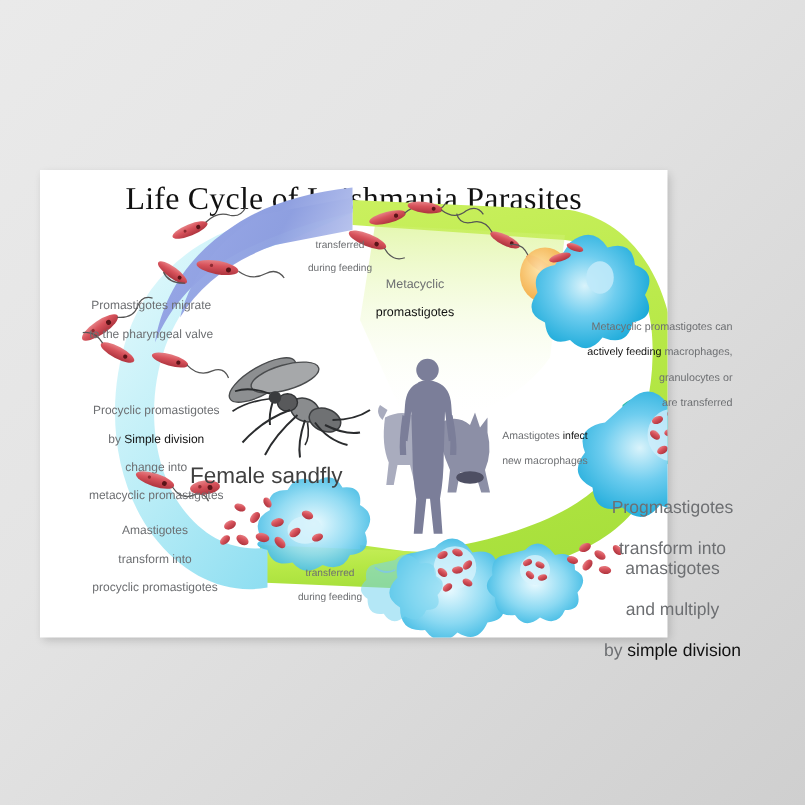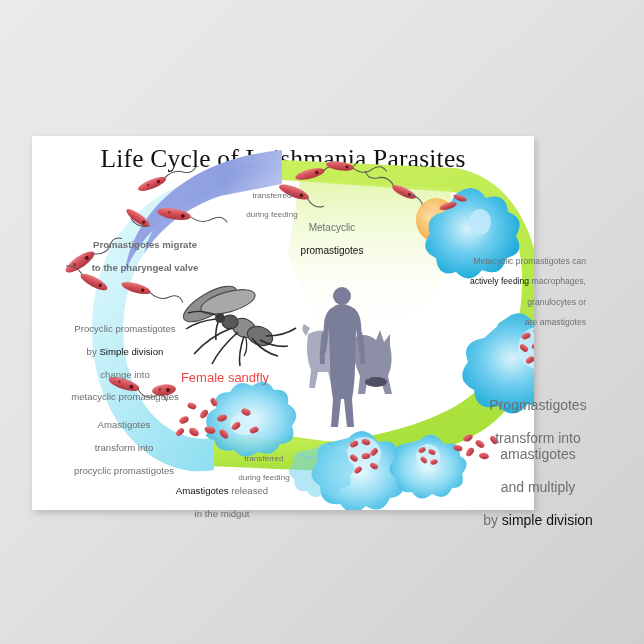--- a/index.html
+++ b/index.html
@@ -23,32 +23,32 @@
 
   #title{
     position:absolute;left:0;top:8px;width:502px;text-align:center;
     font-family:"Liberation Serif", serif;
     font-size:25.5px;color:#111;letter-spacing:.2px;
   }
 
   svg.lay{position:absolute;left:0;top:0;width:502px;height:374px;}
 
   
-  #txt-promig{left:32px;top:92px;width:162px;font-size:9.6px;font-weight:bold;}
+  #txt-promig{left:8px;top:92px;width:162px;font-size:9.6px;}
   #txt-procyc{left:2px;top:176px;width:182px;font-size:9.6px;}
   #txt-amtrans{left:12px;top:272px;width:160px;font-size:9.6px;}
   #txt-amrel{left:110px;top:338px;width:160px;font-size:9.6px;}
   #txt-tf-bot{left:186px;top:308px;width:92px;font-size:8.1px;}
   #txt-tf-top{left:194px;top:45px;width:92px;font-size:8.1px;}
   #txt-metac{left:240px;top:74px;width:120px;font-size:10px;}
   #txt-invade{left:414px;top:110px;width:140px;font-size:8.6px;}
   #txt-infect{left:352px;top:198px;width:104px;font-size:8.4px;}
   #txt-progm{left:448px;top:244px;width:116px;font-size:14px;}
   #txt-amleave{left:358px;top:328px;width:118px;font-size:8.6px;}
-  #lbl-sandfly{left:128px;top:234px;width:130px;font-size:13px;color:#ef4444;}
+  #lbl-sandfly{left:116px;top:234px;width:130px;font-size:18px;color:#404040;}
   #lbl-mammals{left:252px;top:238px;width:110px;font-size:13.2px;color:#2e2e2e;}
 </style>
 </head>
 <body>
 
 <div id="stage">
 
   <div id="poster">
 
     <div id="title">Life Cycle of Leishmania Parasites</div>
@@ -376,47 +376,47 @@
       <span>change into</span><br>
       <span>metacyclic promastigotes</span>
     </div>
 
     <div class="t ctr" id="txt-amtrans">
       <span>Amastigotes</span><br>
       <span>transform into</span><br>
       <span>procyclic promastigotes</span>
     </div>
 
-    <div class="t ctr" id="txt-amrel">
-      <span><b>Amastigotes</b> released</span><br>
-      <span>in the midgut</span>
-    </div>
 
     <div class="t ctr" id="txt-tf-bot">
       <span>transferred</span><br>
       <span>during feeding</span>
     </div>
 
     <div class="t ctr" id="txt-tf-top">
       <span>transferred</span><br>
       <span>during feeding</span>
     </div>
 
     <div class="t ctr" id="txt-metac">
       <span>Metacyclic</span><br>
       <b>promastigotes</b>
     </div>
 
     <div class="t lft" id="txt-invade">
       <span>Metacyclic promastigotes can</span><br>
       <span><b>actively feeding</b> macrophages,</span><br>
       <span>granulocytes or</span><br>
-      <span>are amastigotes</span>
-    </div>
-
+      <span>are transferred</span>
+    </div>
+
+    <div class="t ctr" id="txt-infect">
+      <span>Amastigotes <b>infect</b></span><br>
+      <span>new macrophages</span>
+    </div>
 
     <div class="t ctr" id="txt-progm">
       <span>Progmastigotes</span><br>
       <span>transform into amastigotes</span><br>
       <span>and multiply</span><br>
       <span>by <b>simple division</b></span>
     </div>
 
 
     <div class="t ctr" id="lbl-sandfly">Female sandfly</div>

